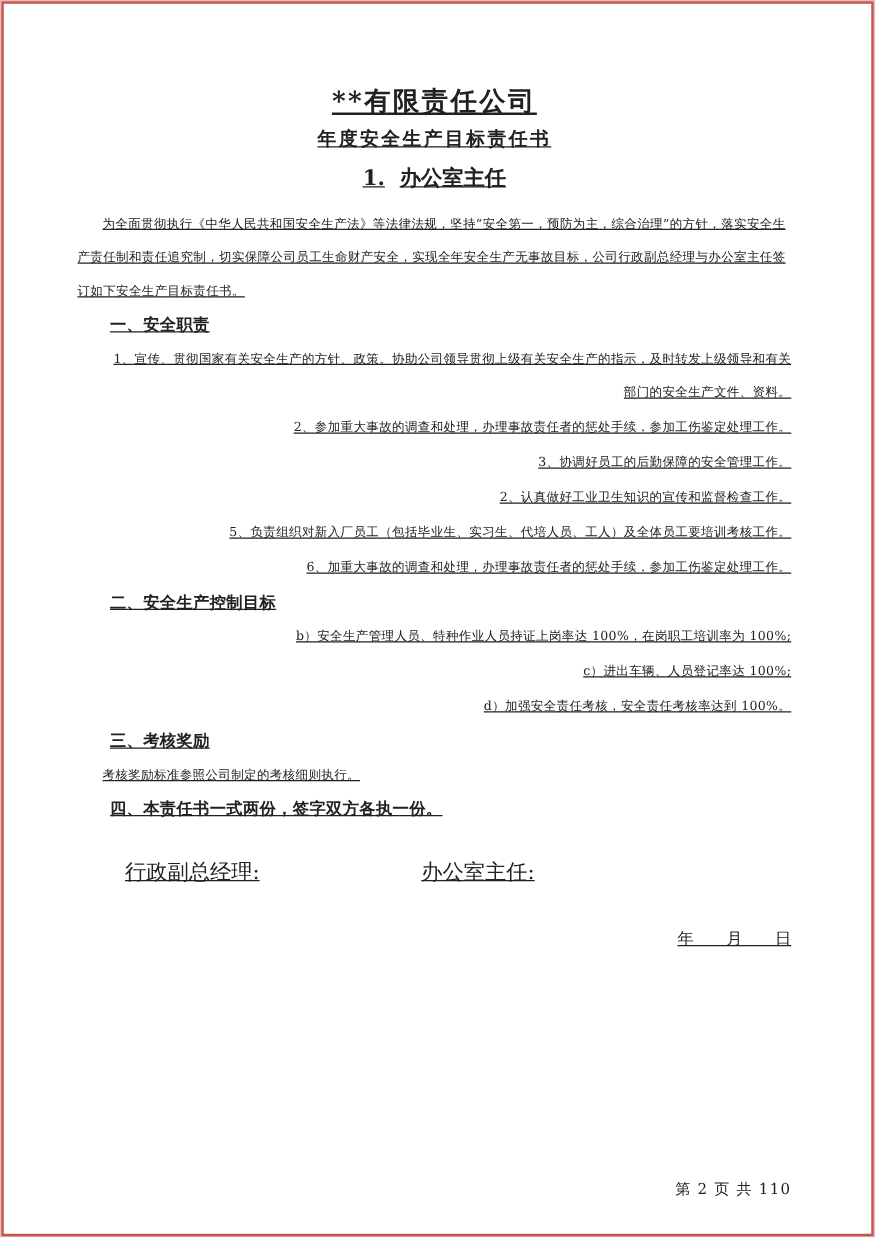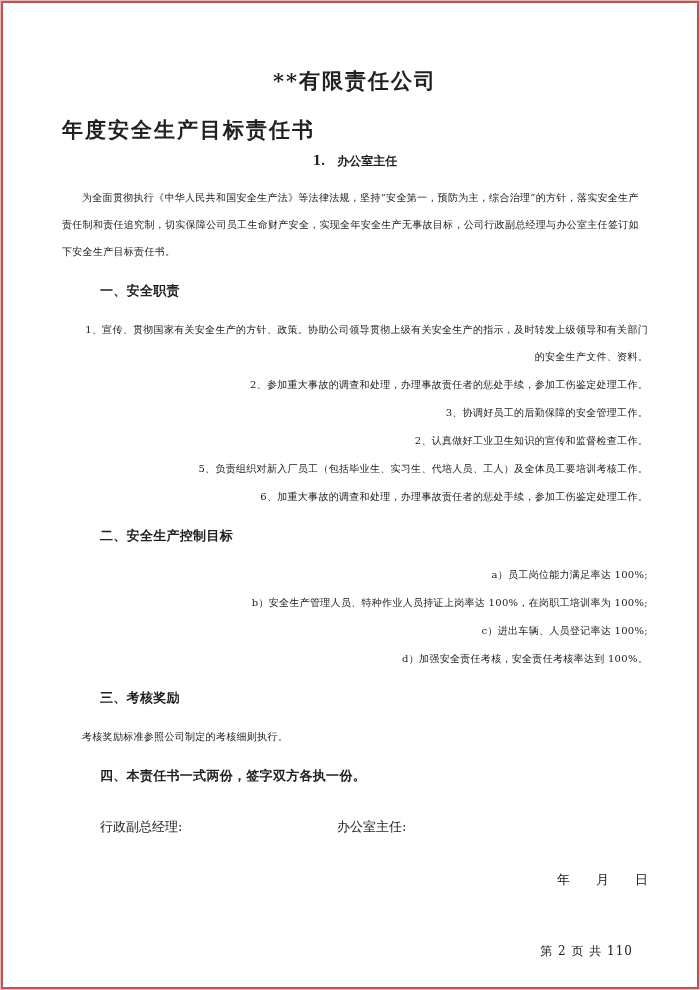--- a/index.html
+++ b/index.html
@@ -18,66 +18,68 @@
     inset: 1px;
     border: 2px solid #c4534f;
     box-shadow: 0 0 0 1px #e6b9b8;
     pointer-events: none;
   }
   .content {
     position: relative;
     box-sizing: border-box;
     width: 100%;
     height: 100%;
-    padding: 66px 52px 0 62px;
+    padding: 66px 67px 0 62px;
+    text-decoration: underline;
   }
   .doc-title {
     text-align: center;
     font-size: 21px;
     line-height: 29px;
     font-weight: bold;
     letter-spacing: 2px;
   }
   .doc-subtitle {
-    font-size: 21px;
+    text-align: center;
+    font-size: 15px;
     line-height: 29px;
     font-weight: bold;
     letter-spacing: 2px;
-    margin-top: 20px;
+    margin-top: 2px;
   }
   .role-heading {
     text-align: center;
-    font-size: 12px;
+    font-size: 17px;
     line-height: 22px;
     font-weight: bold;
     margin-top: 6px;
   }
   .role-heading .role-no { margin-right: 12px; }
   .para {
     font-size: 10px;
     line-height: 27px;
     text-indent: 2em;
     letter-spacing: 0.3px;
     margin: 0;
   }
   .intro { margin-top: 12px; }
   .sec-heading {
     font-size: 13px;
     line-height: 27px;
     font-weight: bold;
     text-indent: 2em;
     letter-spacing: 0.3px;
-    margin: 12px;
+    margin: 0;
   }
   .item { margin-bottom: 1px; text-align: right; }
   .sig-row {
     display: flex;
     margin-top: 24px;
     padding-left: 38px;
-    font-size: 13px;
+    font-size: 17px;
     line-height: 27px;
   }
   .sig-left { width: 237px; }
   .date-row {
     margin-top: 26px;
     text-align: right;
     font-size: 13px;
     line-height: 27px;
   }
   .page-footer {
@@ -109,21 +111,20 @@
 
     <p class="para item">1、宣传、贯彻国家有关安全生产的方针、政策。协助公司领导贯彻上级有关安全生产的指示，及时转发上级领导和有关部门的安全生产文件、资料。</p>
     <p class="para item">2、参加重大事故的调查和处理，办理事故责任者的惩处手续，参加工伤鉴定处理工作。</p>
     <p class="para item">3、协调好员工的后勤保障的安全管理工作。</p>
     <p class="para item">2、认真做好工业卫生知识的宣传和监督检查工作。</p>
     <p class="para item">5、负责组织对新入厂员工（包括毕业生、实习生、代培人员、工人）及全体员工要培训考核工作。</p>
     <p class="para item">6、加重大事故的调查和处理，办理事故责任者的惩处手续，参加工伤鉴定处理工作。</p>
 
     <p class="sec-heading">二、安全生产控制目标</p>
 
-    <p class="para item">a）员工岗位能力满足率达 100%;</p>
     <p class="para item">b）安全生产管理人员、特种作业人员持证上岗率达 100%，在岗职工培训率为 100%;</p>
     <p class="para item">c）进出车辆、人员登记率达 100%;</p>
     <p class="para item">d）加强安全责任考核，安全责任考核率达到 100%。</p>
 
     <p class="sec-heading">三、考核奖励</p>
     <p class="para">考核奖励标准参照公司制定的考核细则执行。</p>
 
     <p class="sec-heading">四、本责任书一式两份，签字双方各执一份。</p>
 
     <div class="sig-row">

